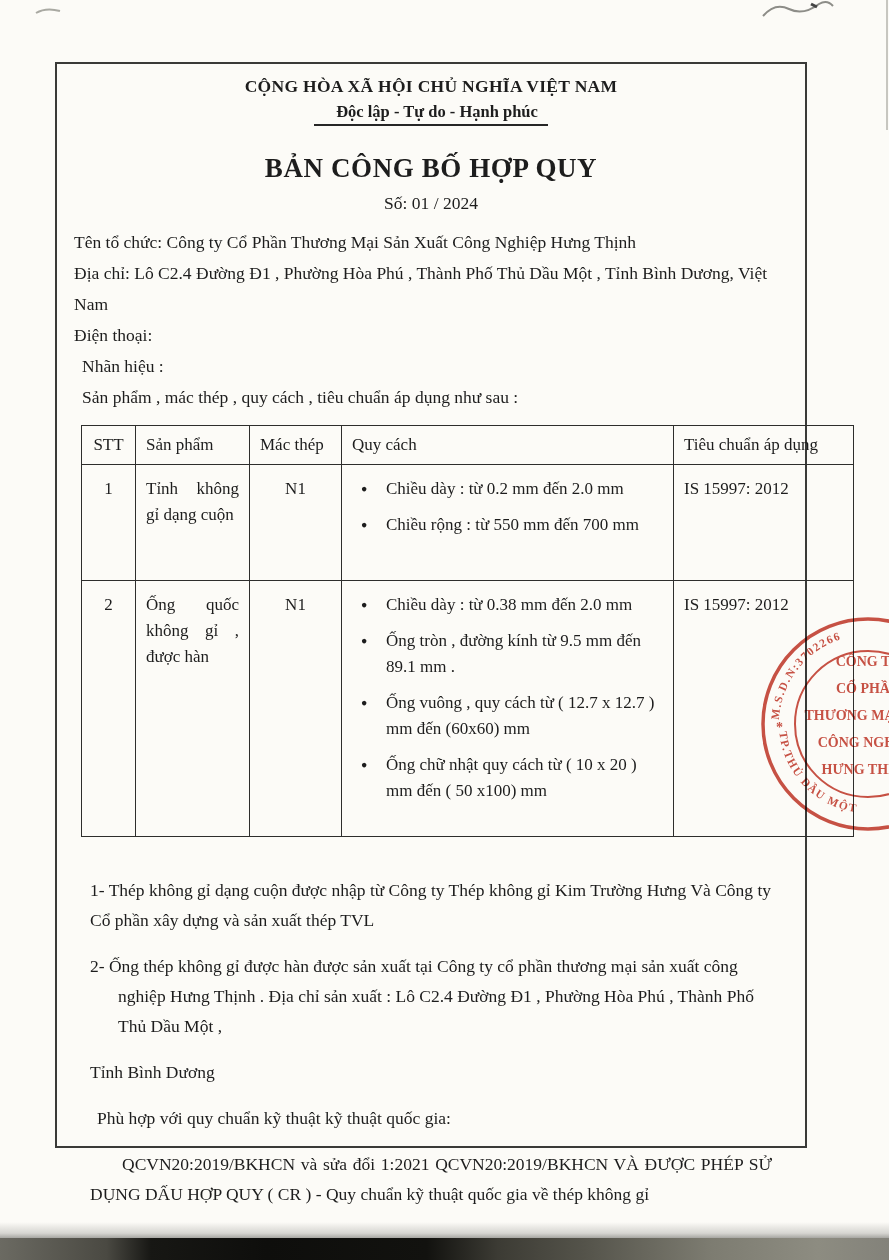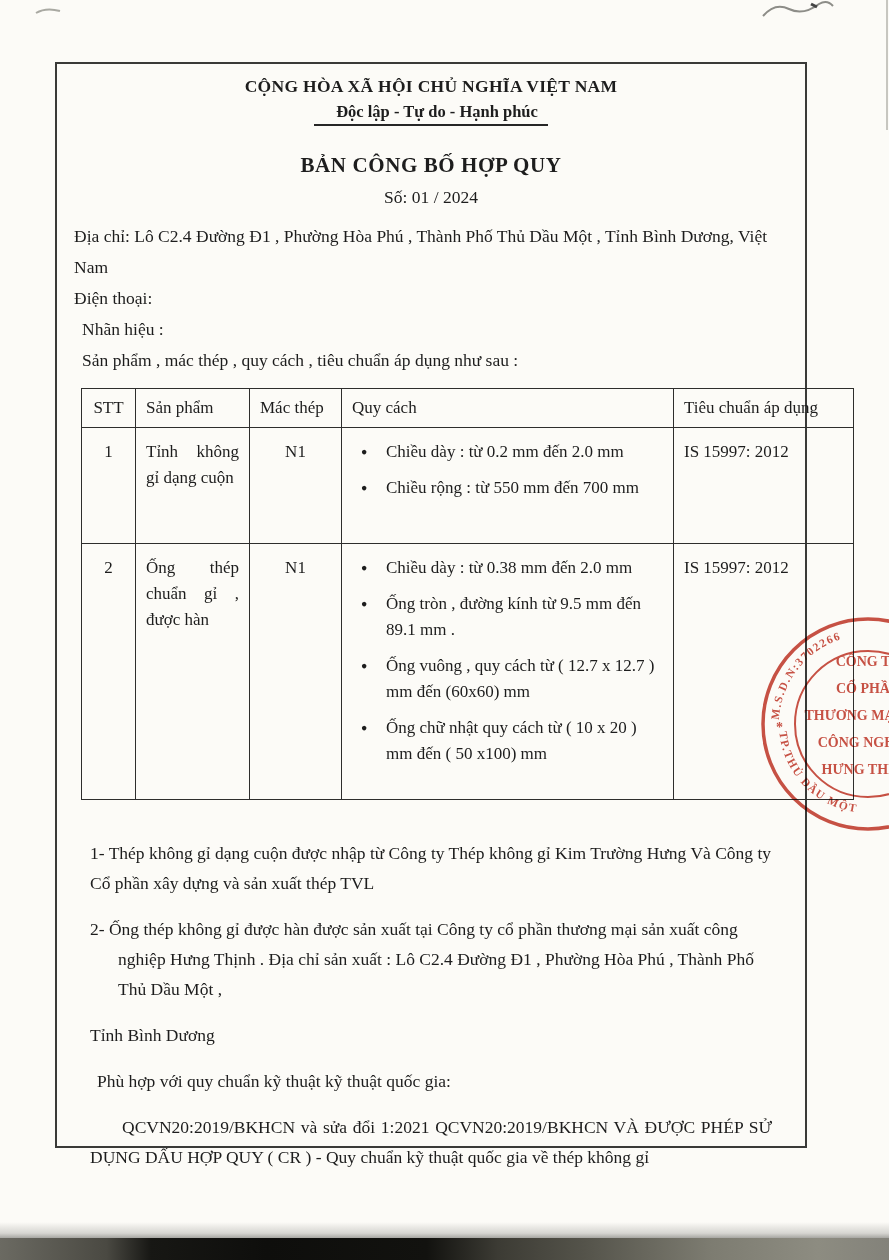--- a/index.html
+++ b/index.html
@@ -9,21 +9,21 @@
     font-family:"Liberation Serif","DejaVu Serif",serif; color:#1d1d1d;
   }
   .frame {
     position:absolute; left:55px; top:62px; width:752px; height:1086px;
     border:2px solid #3a3a38; box-sizing:border-box; padding:12px 17px 0 17px;
   }
   .nat-header { margin:0; text-align:center; font-size:17.5px; font-weight:bold; letter-spacing:.3px; }
   .motto-wrap { text-align:center; margin:5px 0 0; }
   .motto { display:inline-block; font-weight:bold; font-size:16.5px;
            border-bottom:2px solid #262626; padding:0 10px 2px 22px; }
-  .doc-title { margin:27px 0 0; text-align:center; font-size:21px; font-weight:bold; letter-spacing:.6px; }
+  .doc-title { margin:27px 0 0; text-align:center; font-size:27px; font-weight:bold; letter-spacing:.6px; }
   .doc-number { margin:9px 0 0; text-align:center; font-size:17.5px; }
   .info { margin-top:13px; font-size:17.5px; }
   .info p { margin:0; line-height:31px; }
   .indented { padding-left:8px; }
   .bold { font-weight:bold; }
 
   table.spec-table { border-collapse:collapse; margin:12px 0 0 7px; width:calc(100% - 7px);
                      font-size:17px; table-layout:fixed; }
   .spec-table th, .spec-table td { border:1.5px solid #2e2e2c; vertical-align:top; }
   .spec-table th { font-weight:normal; text-align:left; padding:9px 10px; vertical-align:middle; }
@@ -76,20 +76,21 @@
 
     <p class="nat-header">CỘNG HÒA XÃ HỘI CHỦ NGHĨA VIỆT NAM</p>
     <div class="motto-wrap">
       <span class="motto">Độc lập - Tự do - Hạnh phúc</span>
     </div>
 
     <p class="doc-title">BẢN CÔNG BỐ HỢP QUY</p>
     <p class="doc-number">Số: 01 / 2024</p>
 
     <div class="info">
+      <p>Tên tổ chức: Công ty Cổ Phần Thương Mại Sản Xuất Công Nghiệp Hưng Thịnh</p>
       <p>Địa chỉ: Lô C2.4 Đường Đ1 , Phường Hòa Phú , Thành Phố Thủ Dầu Một , Tỉnh Bình Dương, Việt Nam</p>
       <p>Điện thoại:</p>
       <p class="indented">Nhãn hiệu :</p>
       <p class="indented">Sản phẩm , mác thép , quy cách , tiêu chuẩn áp dụng như sau :</p>
     </div>
 
     <table class="spec-table">
       <colgroup>
         <col style="width:54px">
           <col style="width:114px">
@@ -114,21 +115,21 @@
           <td class="c-qc">
             <ul>
               <li><span>Chiều dày : từ 0.2 mm đến 2.0 mm</span></li>
               <li><span>Chiều rộng : từ 550 mm đến 700 mm</span></li>
             </ul>
           </td>
           <td class="c-tc">IS 15997: 2012</td>
         </tr>
         <tr class="r2">
           <td class="c-stt">2</td>
-          <td class="c-sp">Ống thép chuẩn gỉ , được hàn</td>
+          <td class="c-sp">Ống quốc không gỉ , được hàn</td>
           <td class="c-mt">N1</td>
           <td class="c-qc">
             <ul>
               <li><span>Chiều dày : từ 0.38 mm đến 2.0 mm</span></li>
               <li><span>Ống tròn , đường kính từ 9.5 mm đến 89.1 mm .</span></li>
               <li><span>Ống vuông , quy cách từ ( 12.7 x 12.7 ) mm đến (60x60) mm</span></li>
               <li><span>Ống chữ nhật quy cách từ ( 10 x 20 ) mm đến ( 50 x100) mm</span></li>
             </ul>
           </td>
           <td class="c-tc">IS 15997: 2012</td>

